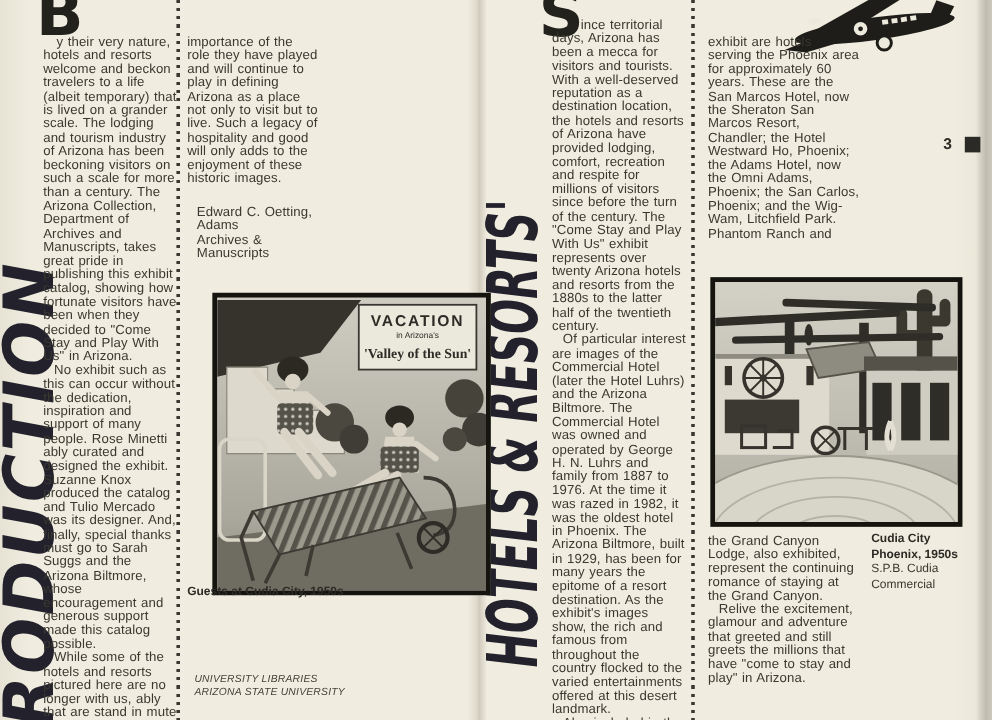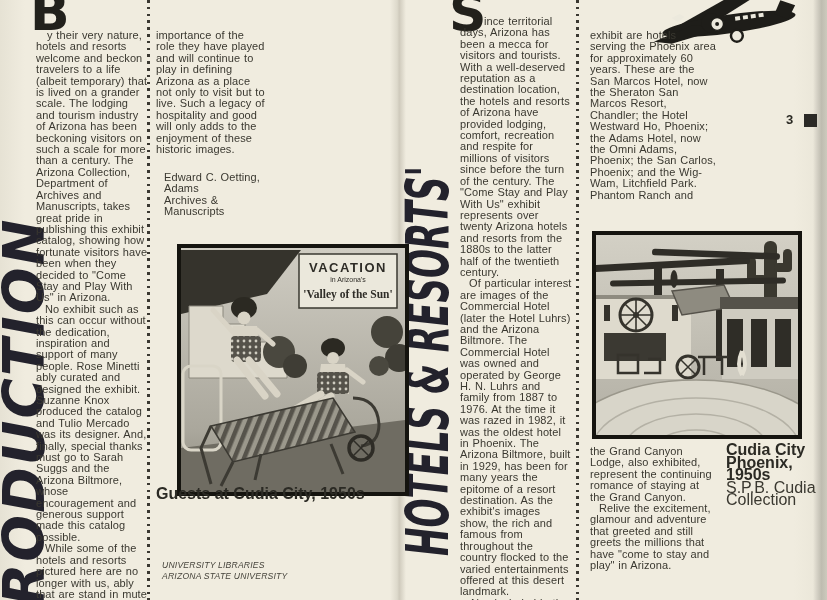--- a/index.html
+++ b/index.html
@@ -30,21 +30,21 @@
   .col3 p:first-child{text-indent:24px;}
   .col4t{left:590px;top:30px;width:126px;}
   .col4t p:first-child{text-indent:0;}
   .col4b{left:590px;top:446px;width:126px;}
   .col4b p:first-child{text-indent:0;}
   .sig{left:164px;top:172px;width:120px;}
   .photo{position:absolute;border:4px solid #15140f;background:#b9b6ab;}
   .photo1{left:177px;top:232px;width:224px;height:244px;margin-top:12px;}
   .photo2{left:592px;top:231px;width:202px;height:200px;}
   .photo svg{display:block;}
-  .cap{position:absolute;font-size:16px;line-height:12.5px;}
+  .cap{position:absolute;font-size:10px;line-height:12.5px;}
   .cap1{left:156px;top:488px;width:220px;}
   .cap2{left:726px;top:444px;width:95px;}
   .cap-title{font-weight:bold;color:#2b2a24;}
   .cap-credit{color:#3a3830;}
   .credits{position:absolute;left:162px;top:560px;width:188px;
     font-style:italic;font-size:8.6px;line-height:11.2px;letter-spacing:.2px;color:#46443c;}
   .pagenum{position:absolute;left:786px;top:112px;font-size:13px;font-weight:bold;color:#2b2a24;}
   .pagenum-marker{position:absolute;left:804px;top:114px;width:13px;height:13px;background:#2b2a26;}
   .plane{position:absolute;left:648px;top:-2px;width:158px;height:46px;}
 </style>
@@ -251,17 +251,17 @@
       <p>Relive the excitement, glamour and adventure that greeted and still greets the millions that have "come to stay and play" in Arizona.</p>
     </div>
 
   <div class="cap cap2">
     <div class="cap-title">
         <div>Cudia City</div>
         <div>Phoenix, 1950s</div>
       </div>
     <div class="cap-credit">
         <div>S.P.B. Cudia</div>
-        <div>Collection</div>
+        <div>Commercial</div>
       </div>
   </div>
 
 </div>
 
 </body></html>

